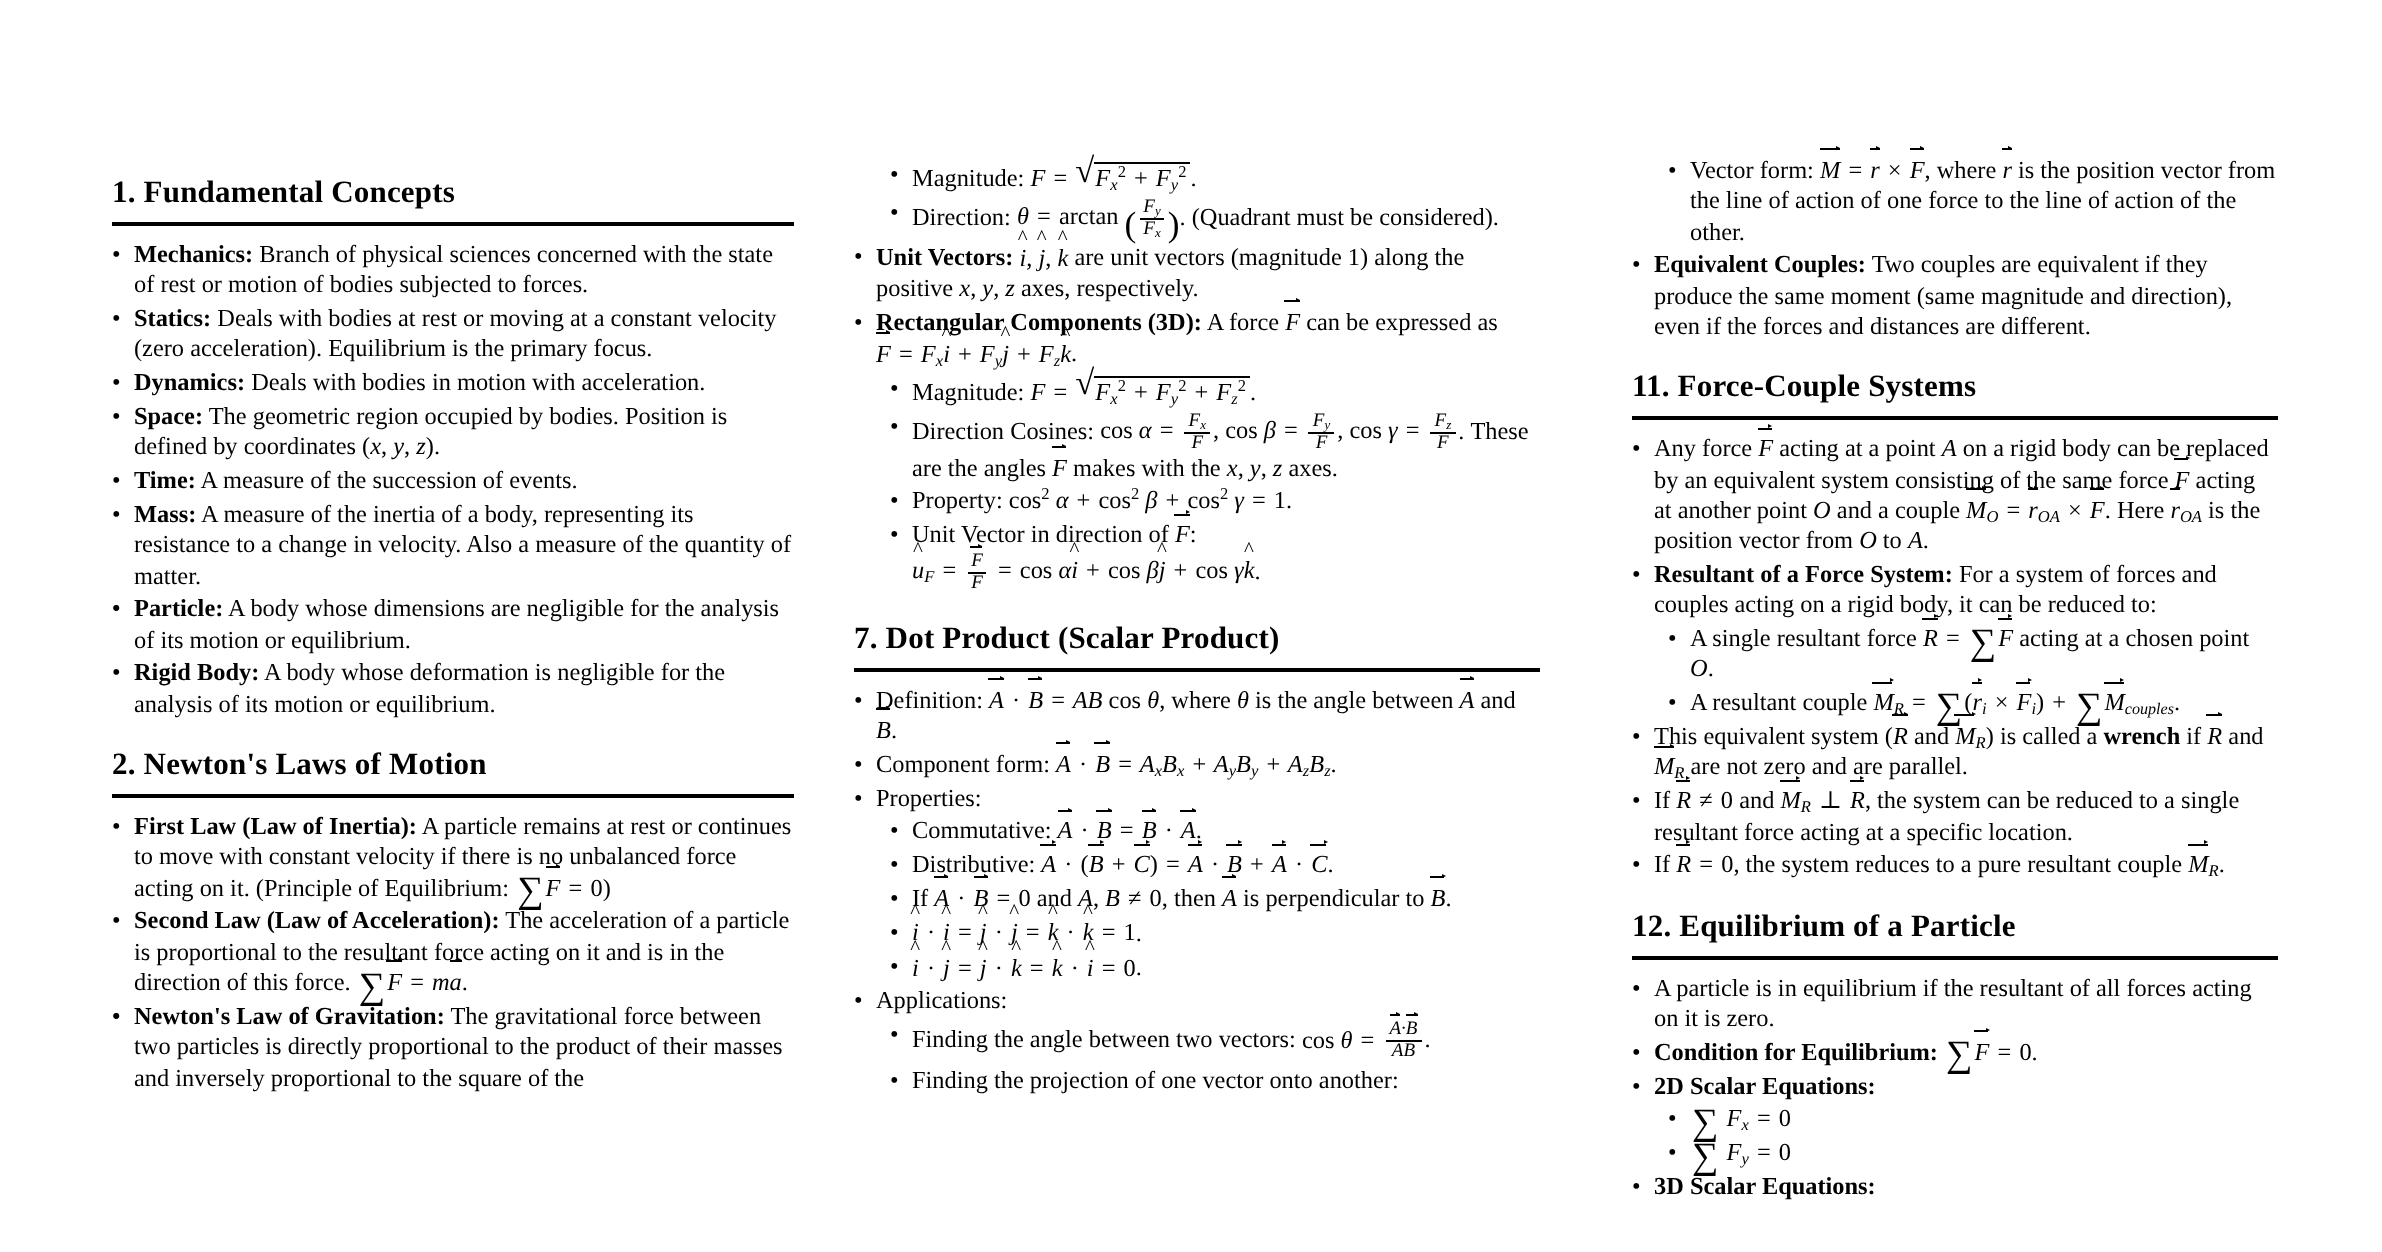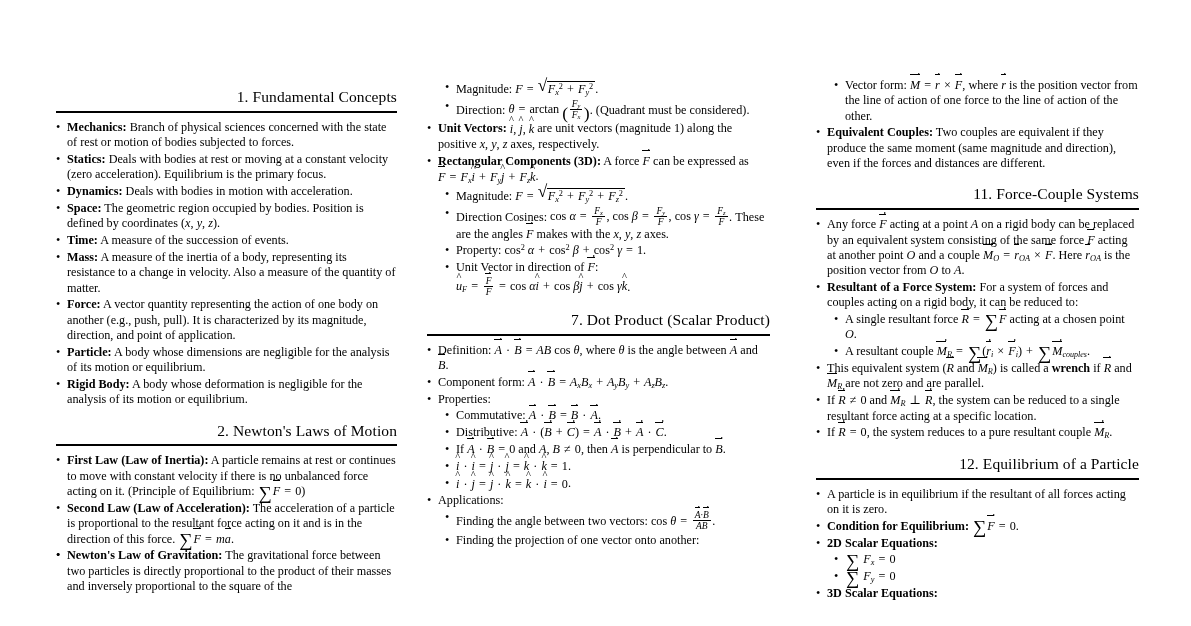--- a/index.html
+++ b/index.html
@@ -42,27 +42,26 @@
   .col-2 { width: 371px; padding: 0 14px 0 14px; }
   .col-3 { width: 407px; padding: 0 52px 0 32px; }
 
   
   .col-1 .colinner { margin-top: 88px; }
   .col-2 .colinner { margin-top: 80px; }
   .col-3 .colinner { margin-top: 78px; }
 
   h2.section-heading {
     font-size: 15.5px;
-    font-weight: normal;
+    font-weight: bold;
     line-height: 1.22;
     margin: 14px 0 0 0;
     padding: 0 0 4px 0;
     border-bottom: 2.2px solid #000;
     letter-spacing: 0.1px;
-    text-align: right;
   }
   h2.section-heading.first { margin-top: 0; }
 
   ul.lvl1 {
     list-style: none;
     margin: 7px 0 0 0;
     padding: 0;
   }
   ul.lvl2 {
     list-style: none;
@@ -248,22 +247,20 @@
             <span class="txt"><span class="lbl">Time:</span>
             <span>A measure of the succession of events.</span></span>
           </li>
           <li class="item">
             <span class="bullet">•</span>
             <span class="txt"><span class="lbl">Mass:</span>
             <span>A measure of the inertia of a body, representing its resistance to a change in velocity. Also a measure of the quantity of matter.</span></span>
           </li>
           <li class="item">
             <span class="bullet">•</span>
-            <span class="txt"><span class="lbl">Force:</span>
-            <span>A vector quantity representing the action of one body on another (e.g., push, pull). It is characterized by its magnitude, direction, and point of application.</span></span>
           </li>
           <li class="item">
             <span class="bullet">•</span>
             <span class="txt"><span class="lbl">Particle:</span>
             <span>A body whose dimensions are negligible for the analysis of its motion or equilibrium.</span></span>
           </li>
           <li class="item">
             <span class="bullet">•</span>
             <span class="txt"><span class="lbl">Rigid Body:</span>
             <span>A body whose deformation is negligible for the analysis of its motion or equilibrium.</span></span>

